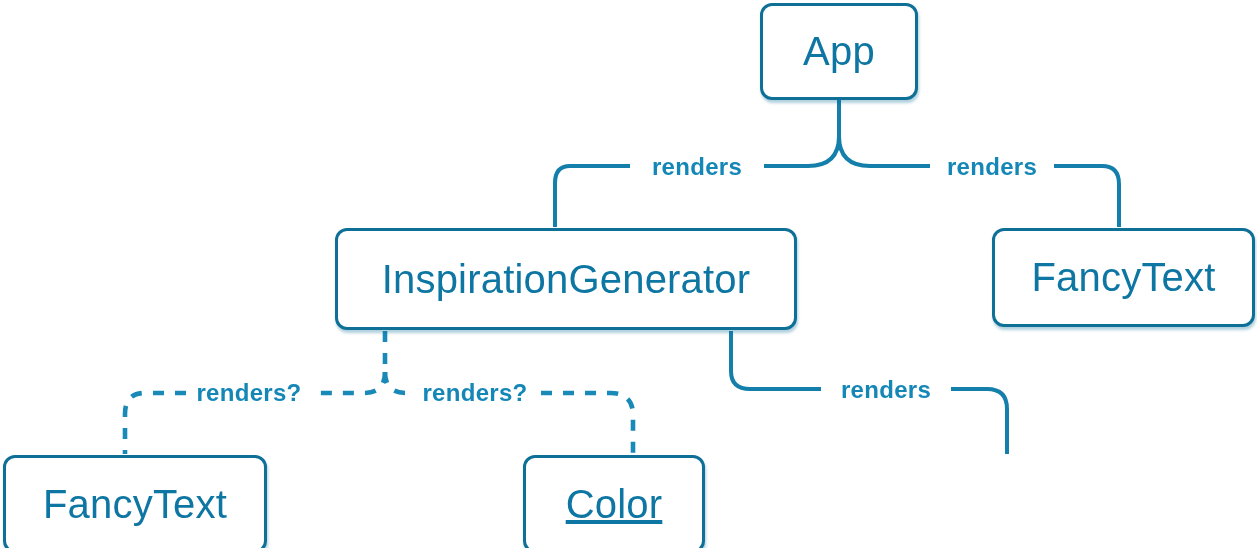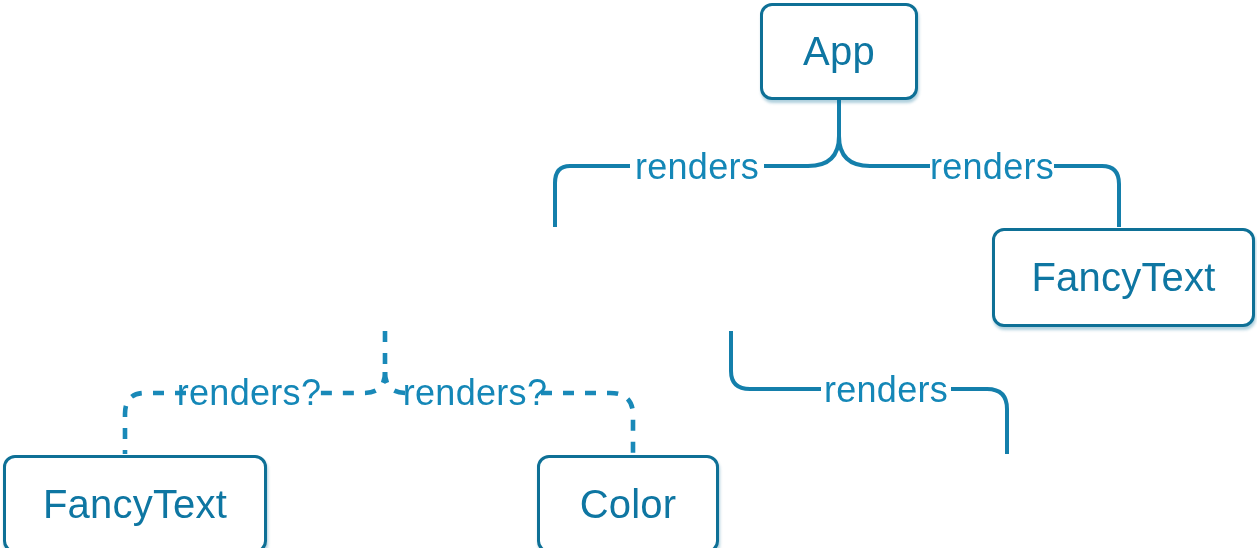--- a/index.html
+++ b/index.html
@@ -32,28 +32,28 @@
     color:var(--node-text);
     font-size:40px;
     font-weight:500;
     letter-spacing:0.2px;
     box-shadow:1px 3px 3px rgba(8,110,150,0.32);
   }
   .n-app{left:760px;top:3px;width:158px;height:97px;}
   .n-ig{left:335px;top:228px;width:462px;height:102px;}
   .n-ft-top{left:992px;top:228px;width:263px;height:99px;}
   .n-ft-bottom{left:3px;top:455px;width:264px;height:98px;}
-  .n-color{left:537px;top:455px;width:182px;height:98px;}
+  .n-color{left:523px;top:455px;width:182px;height:98px;text-decoration:underline;}
   .n-copyright{left:880px;top:455px;width:265px;height:98px;}
   .edge-label{
     position:absolute;
     transform:translate(-50%,-50%);
     color:var(--label);
-    font-size:36px;
-    font-weight:400;
+    font-size:24px;
+    font-weight:700;
     letter-spacing:0.3px;
     white-space:nowrap;
   }
   .l-app-ig{left:697px;top:167px;}
   .l-app-ft{left:992px;top:167px;}
   .l-ig-copyright{left:886px;top:390px;}
   .l-ig-ft{left:249px;top:393px;}
   .l-ig-color{left:475px;top:393px;}
 </style>
 </head>
@@ -75,20 +75,21 @@
     <path class="dashed" d="M385,331 L385,372"></path>
 
     <path class="dashed" d="M385,372 Q385,393 364,393 L311,393"></path>
     <path class="dashed" d="M186,393 L145,393 Q125,393 125,414 L125,454"></path>
 
     <path class="dashed" d="M385,372 Q385,393 406,393 L415,393"></path>
     <path class="dashed" d="M541,393 L610,393 Q633,393 633,415 L633,454"></path>
   </svg>
 
   <div class="node n-app">App</div>
+  <div class="node n-ig">InspirationGenerator</div>
   <div class="node n-ft-top">FancyText</div>
   <div class="node n-ft-bottom">FancyText</div>
   <div class="node n-color">Color</div>
 
   <div class="edge-label l-app-ig">renders</div>
   <div class="edge-label l-app-ft">renders</div>
   <div class="edge-label l-ig-copyright">renders</div>
   <div class="edge-label l-ig-ft">renders?</div>
   <div class="edge-label l-ig-color">renders?</div>
 

